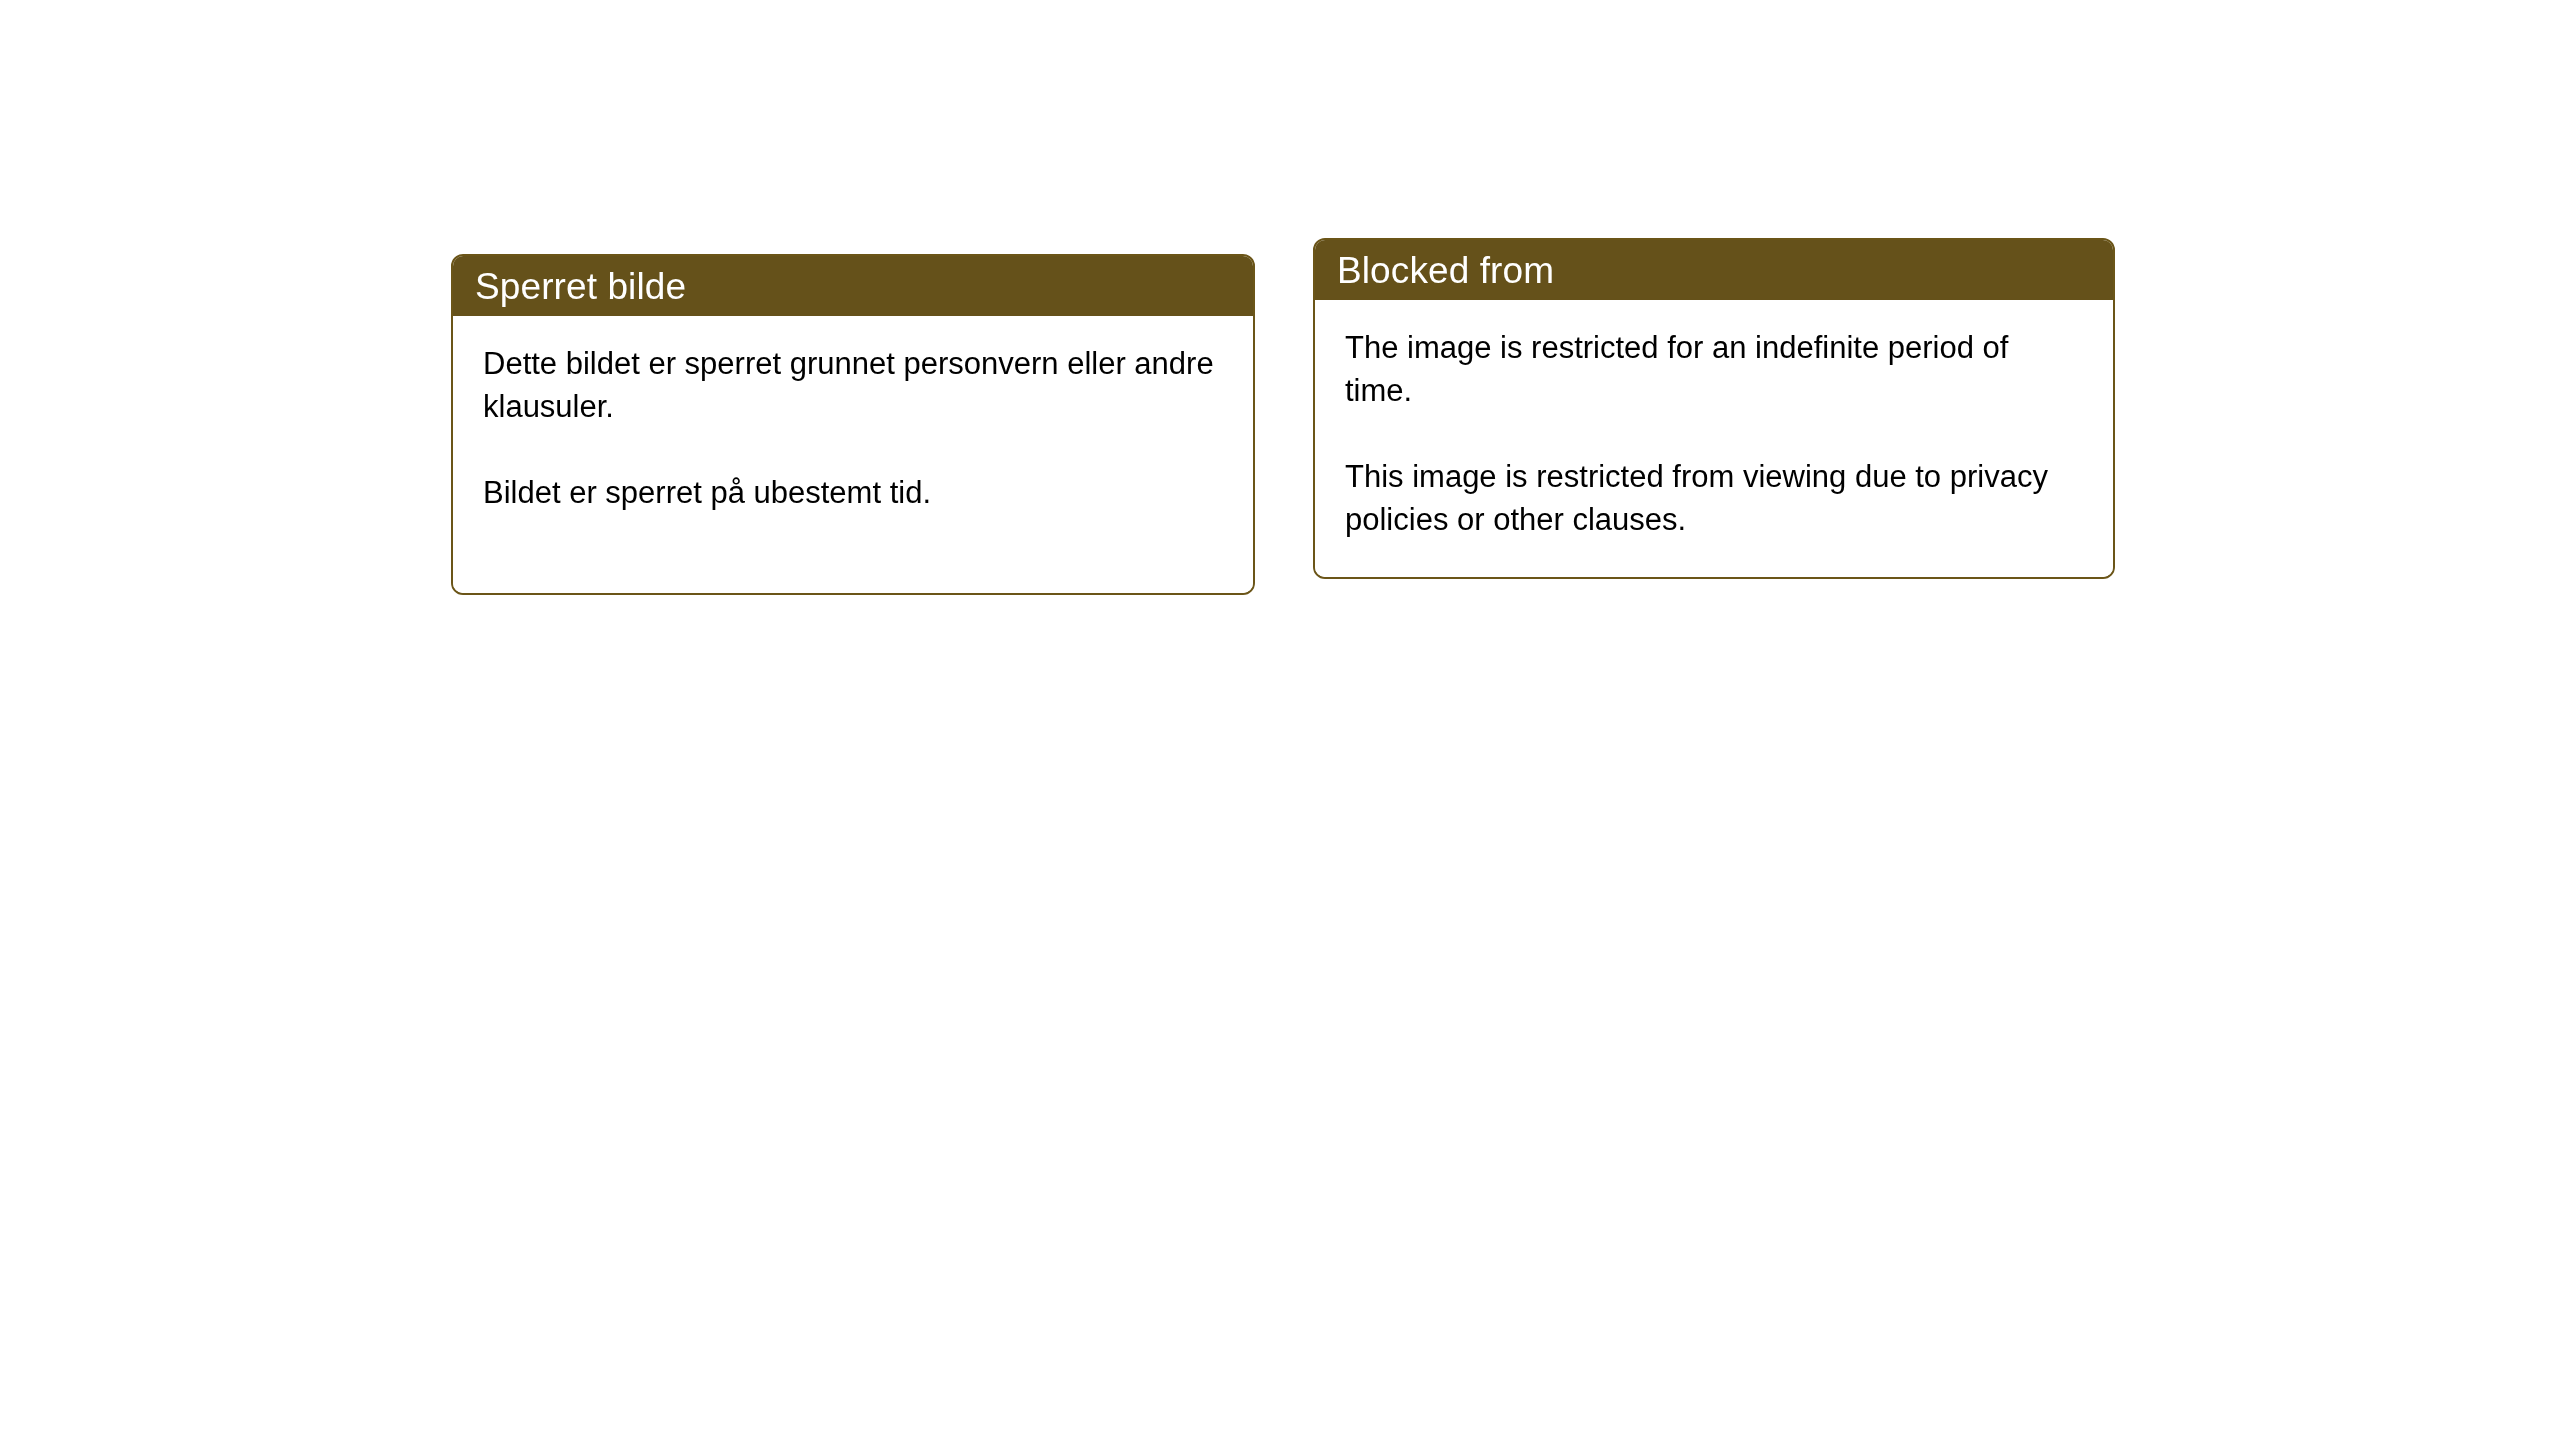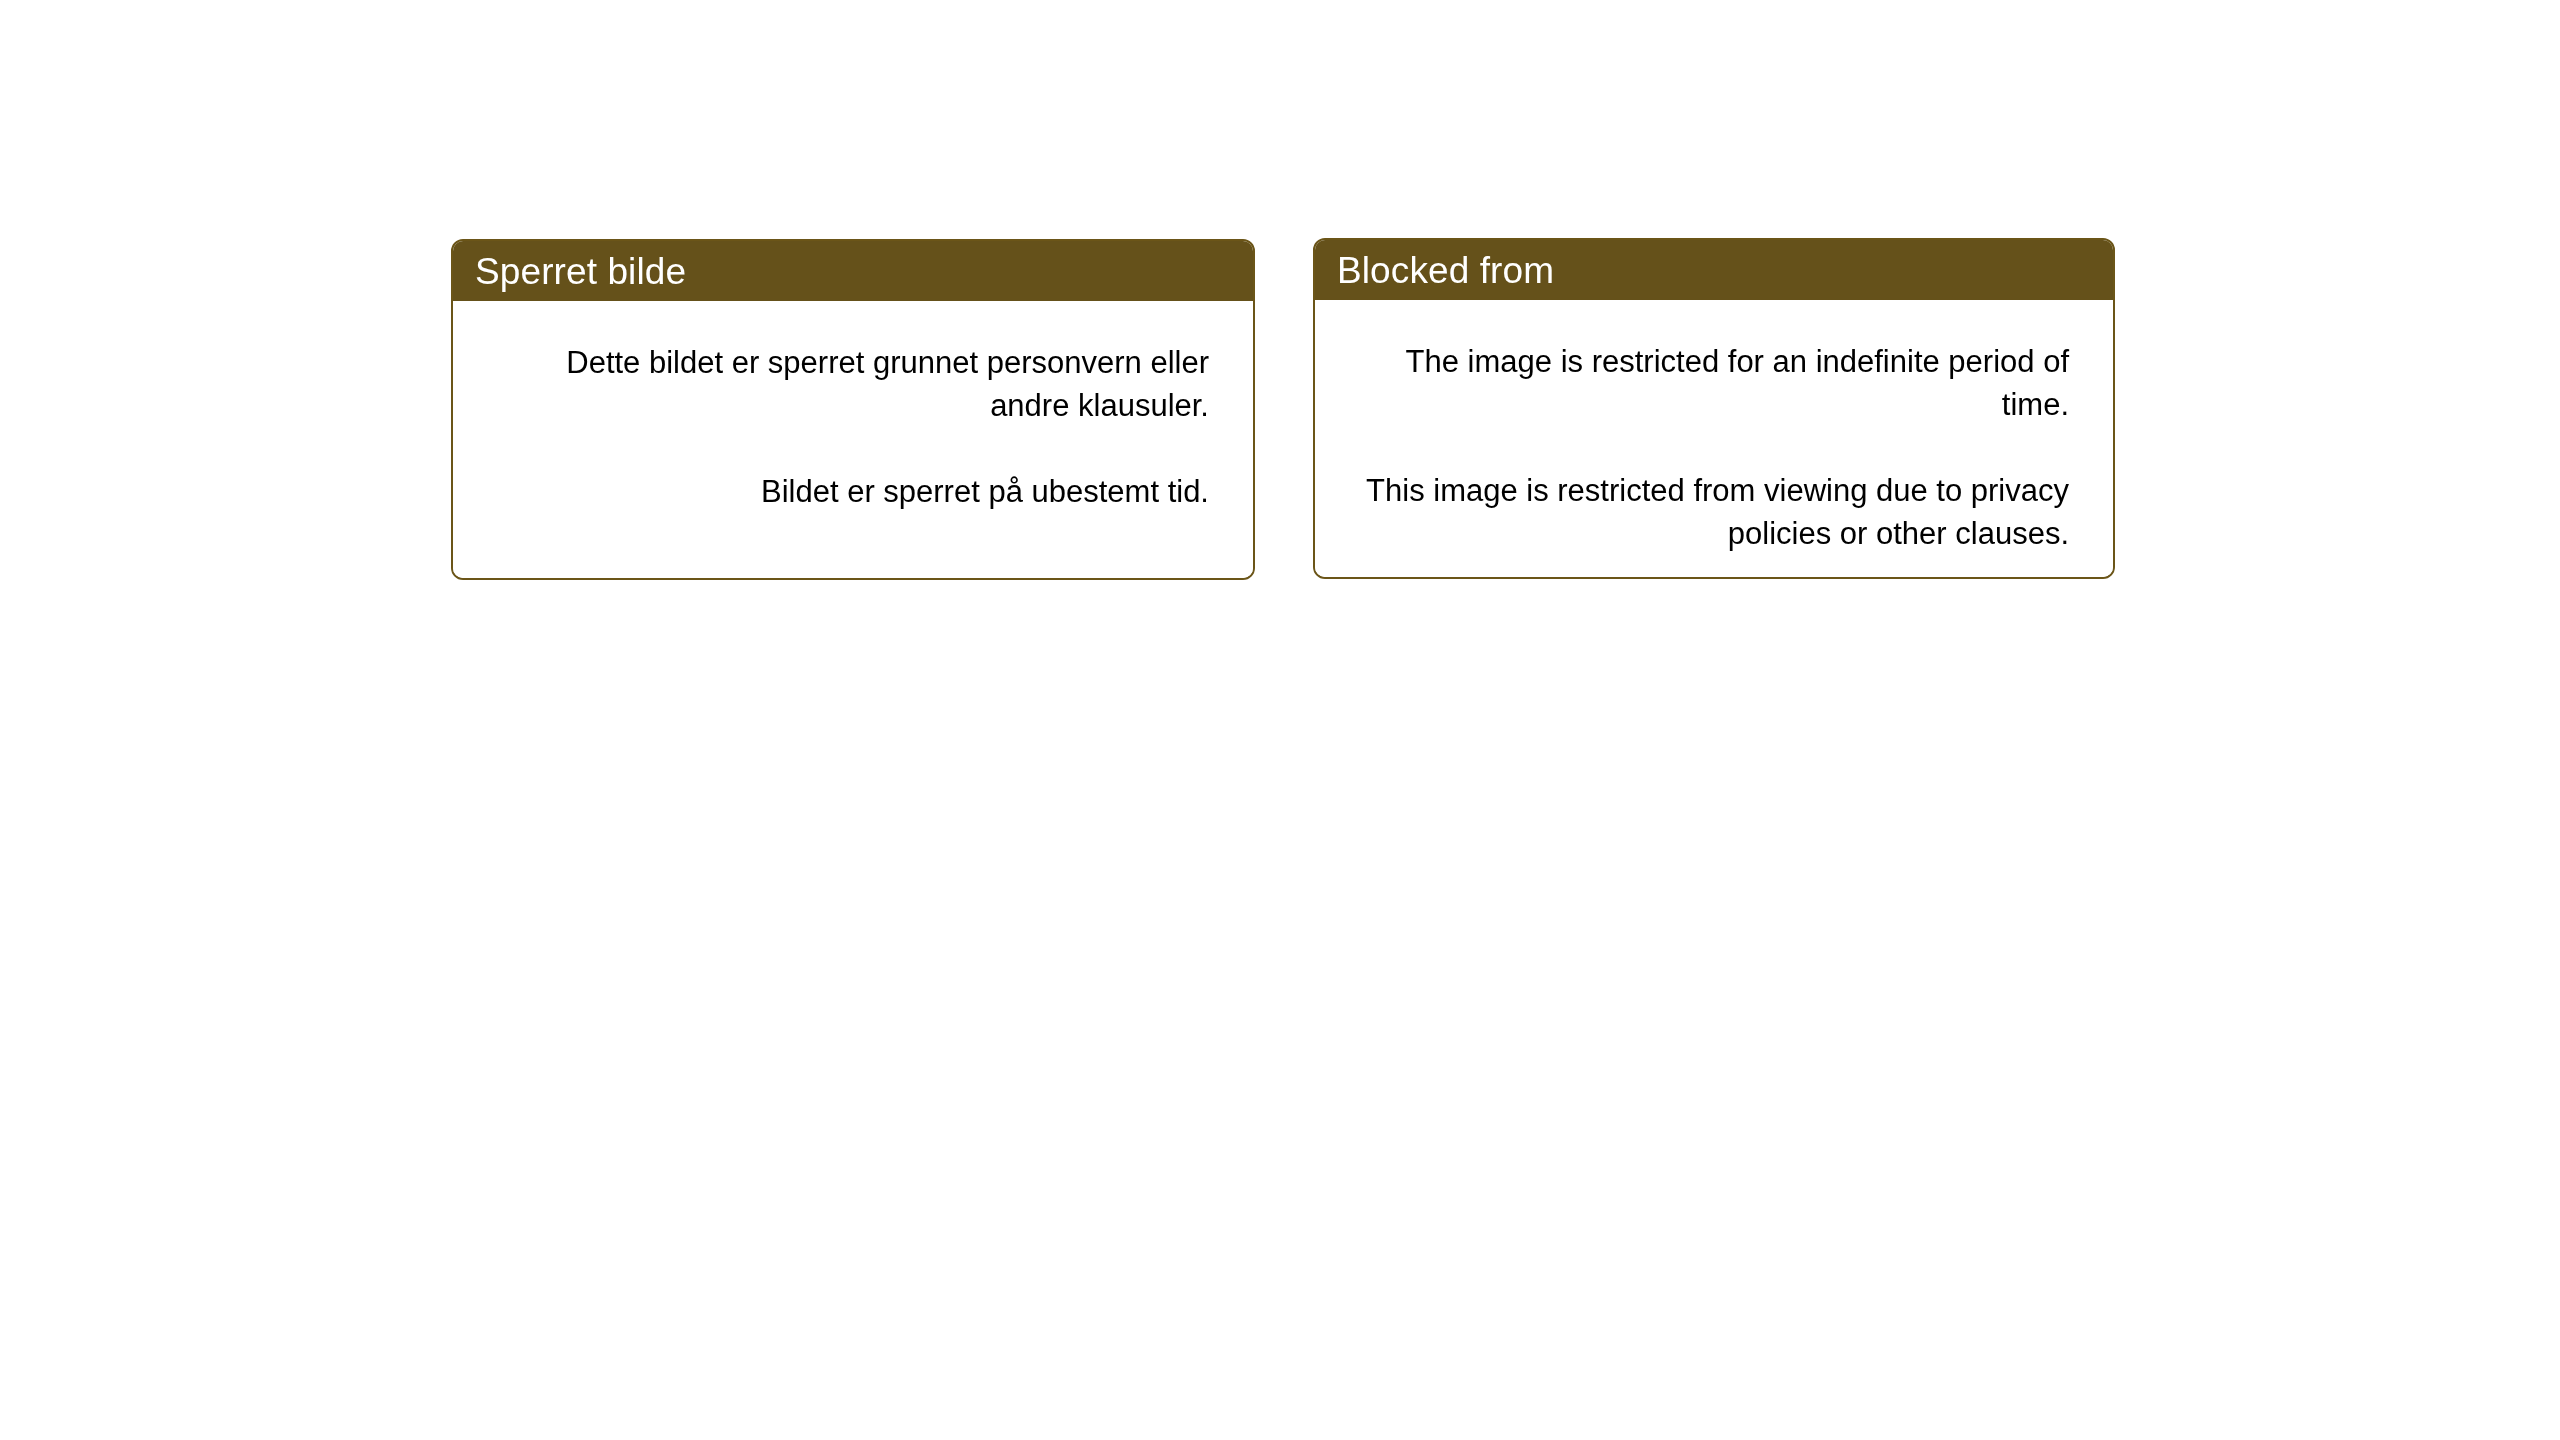--- a/index.html
+++ b/index.html
@@ -23,21 +23,21 @@
     position: absolute;
     box-sizing: border-box;
     background: #ffffff;
     border: 2px solid #6b5518;
     border-radius: 12px;
     overflow: hidden;
   }
 
   .notice-card.card-no {
     left: 451px;
-    top: 239px;
+    top: 254px;
     width: 804px;
     height: 341px;
   }
 
   .notice-card.card-en {
     left: 1313px;
     top: 238px;
     width: 802px;
     height: 341px;
   }
@@ -65,22 +65,21 @@
     padding: 22px 26px 0 26px;
     background: #ffffff;
     height: calc(100% - 60px);
   }
 
   .card-paragraph {
     color: #000000;
     font-size: 31px;
     line-height: 43px;
     font-weight: 400;
-    margin: 18px;
-    text-align: right;
+    margin: 4px;
   }
 
   .card-paragraph + .card-paragraph {
     margin-top: 43px;
   }
 </style>
 </head>
 <body>
 
 <div id="stage">

